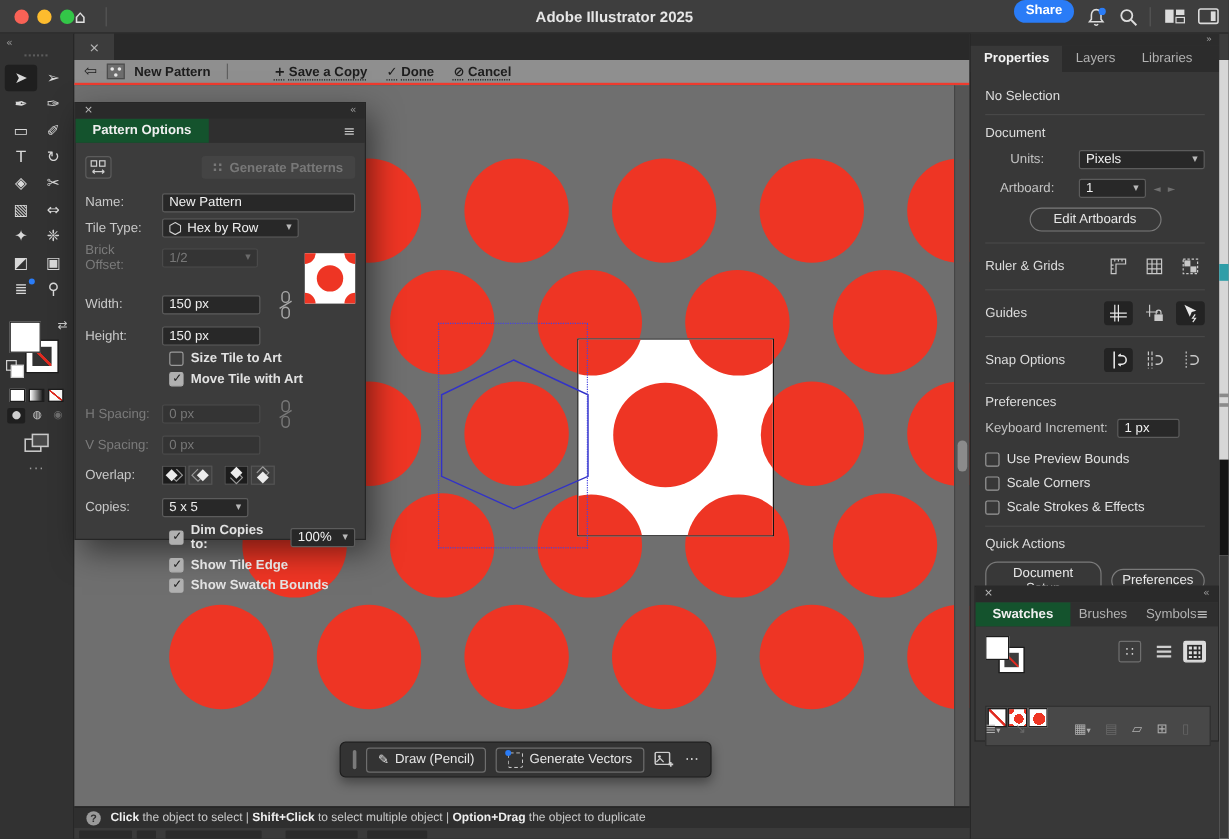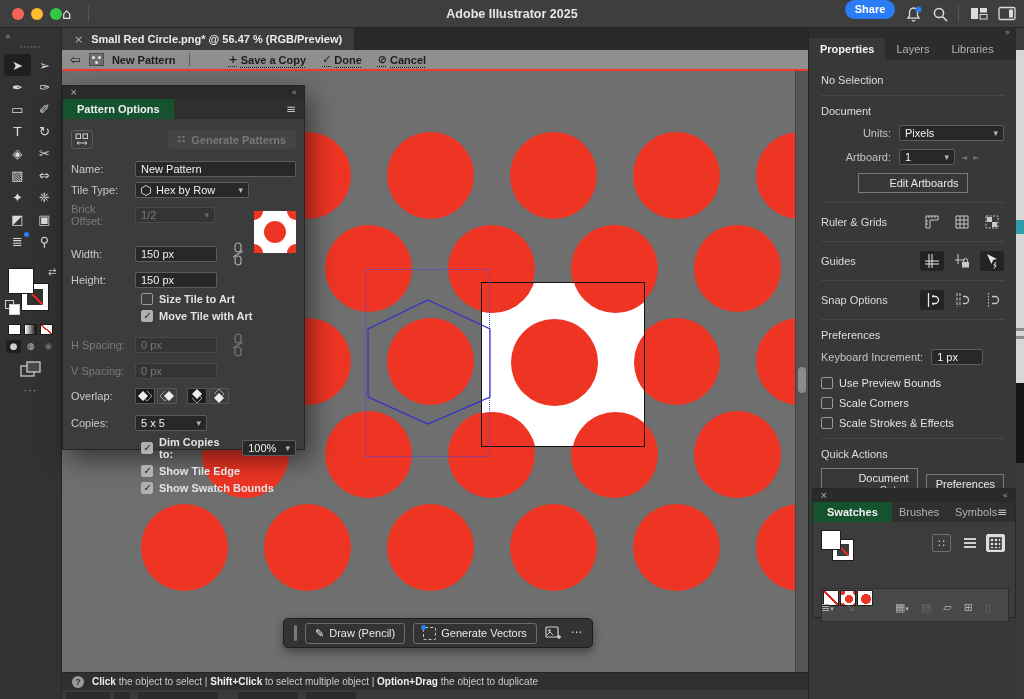--- a/index.html
+++ b/index.html
@@ -97,22 +97,22 @@
   .rightpanel { position:absolute; left:808px; top:28px; width:208px; height:671px; background:#383838; border-left:1px solid #232323; }
   .rp-top { height:10px; background:#2c2c2c; position:relative; }
   .rp-exp { position:absolute; right:6px; top:0; color:#999; font-size:8px; }
   .rp-tabs { height:22px; background:#2c2c2c; display:flex; }
   .rp-tab { padding:0 11px; line-height:22px; color:#b2b2b2; }
   .rp-tab.active { background:#383838; color:#f2f2f2; font-weight:bold; }
   .rp-content { padding:8px 12px 0 12px; }
   .rp-sec { color:#dddddd; margin:6px 0 8px 0; }
   .rp-hr { border:none; border-top:1px solid #484848; margin:9px 0; }
   .rp-row { display:flex; align-items:center; margin-bottom:8px; }
-  .rp-lab { width:78px; text-align:right; padding-right:8px; color:#c3c3c3; flex:none; }
-  .rp-btn { border:1px solid #7a7a7a; border-radius:0; color:#e8e8e8; text-align:right; padding:3px 8px; }
+  .rp-lab { width:78px; text-align:center; padding-right:8px; color:#c3c3c3; flex:none; }
+  .rp-btn { border:1px solid #7a7a7a; border-radius:10px; color:#e8e8e8; text-align:center; padding:3px 8px; }
   .ibtn { width:24px; height:20px; border-radius:3px; display:flex; align-items:center; justify-content:center; }
   .ibtn.active { background:#232323; }
   .iconset { display:flex; gap:6px; margin-left:auto; }
   .arr { color:#6f6f6f; font-size:8px; margin-left:6px; }
 
   
   .swp { position:absolute; left:812px; top:488px; width:204px; height:130px; background:#3c3c3c; border:1px solid #272727; }
   .sw-chip { width:16px; height:16px; border:1px solid #1e1e1e; background:#fff; position:relative; }
   .sw-none { background:linear-gradient(to top right,#fff 44%,#e02a20 46%,#e02a20 54%,#fff 56%); }
   .sw-pattern { background:radial-gradient(circle 4px at 8px 8px,var(--circle_red) 4px,transparent 4px),radial-gradient(circle 3px at 1px 1px,var(--circle_red) 3px,transparent 3px),radial-gradient(circle 3px at 15px 1px,var(--circle_red) 3px,transparent 3px),radial-gradient(circle 3px at 1px 15px,var(--circle_red) 3px,transparent 3px),radial-gradient(circle 3px at 15px 15px,var(--circle_red) 3px,transparent 3px),#fff; }
@@ -247,21 +247,20 @@
     <svg class="screenmode" width="22" height="18" viewBox="0 0 22 18">
       <rect x="1" y="6" width="13" height="10" fill="none" stroke="#c9c9c9" stroke-width="1.3"></rect>
       <rect x="7" y="2" width="13" height="10" fill="#4a4a4a" stroke="#c9c9c9" stroke-width="1.3"></rect>
     </svg>
     <div class="tb-more glyph">···</div>
   </div>
 
   <div class="tabbar">
     <div class="doc-tab">
       <span class="tab-close glyph">×</span>
-      <span class="tab-label">Small Red Circle.png* @ 56.47 % (RGB/Preview)</span>
     </div>
   </div>
 
   <div class="patternbar">
     <span class="glyph" style="font-size:13px">⇦</span>
     <span class="pb-tile-icon">
         <i style="left:2px;top:2px"></i>
         <i style="left:8px;top:2px"></i>
         <i style="left:5px;top:7px"></i>
       </span>

